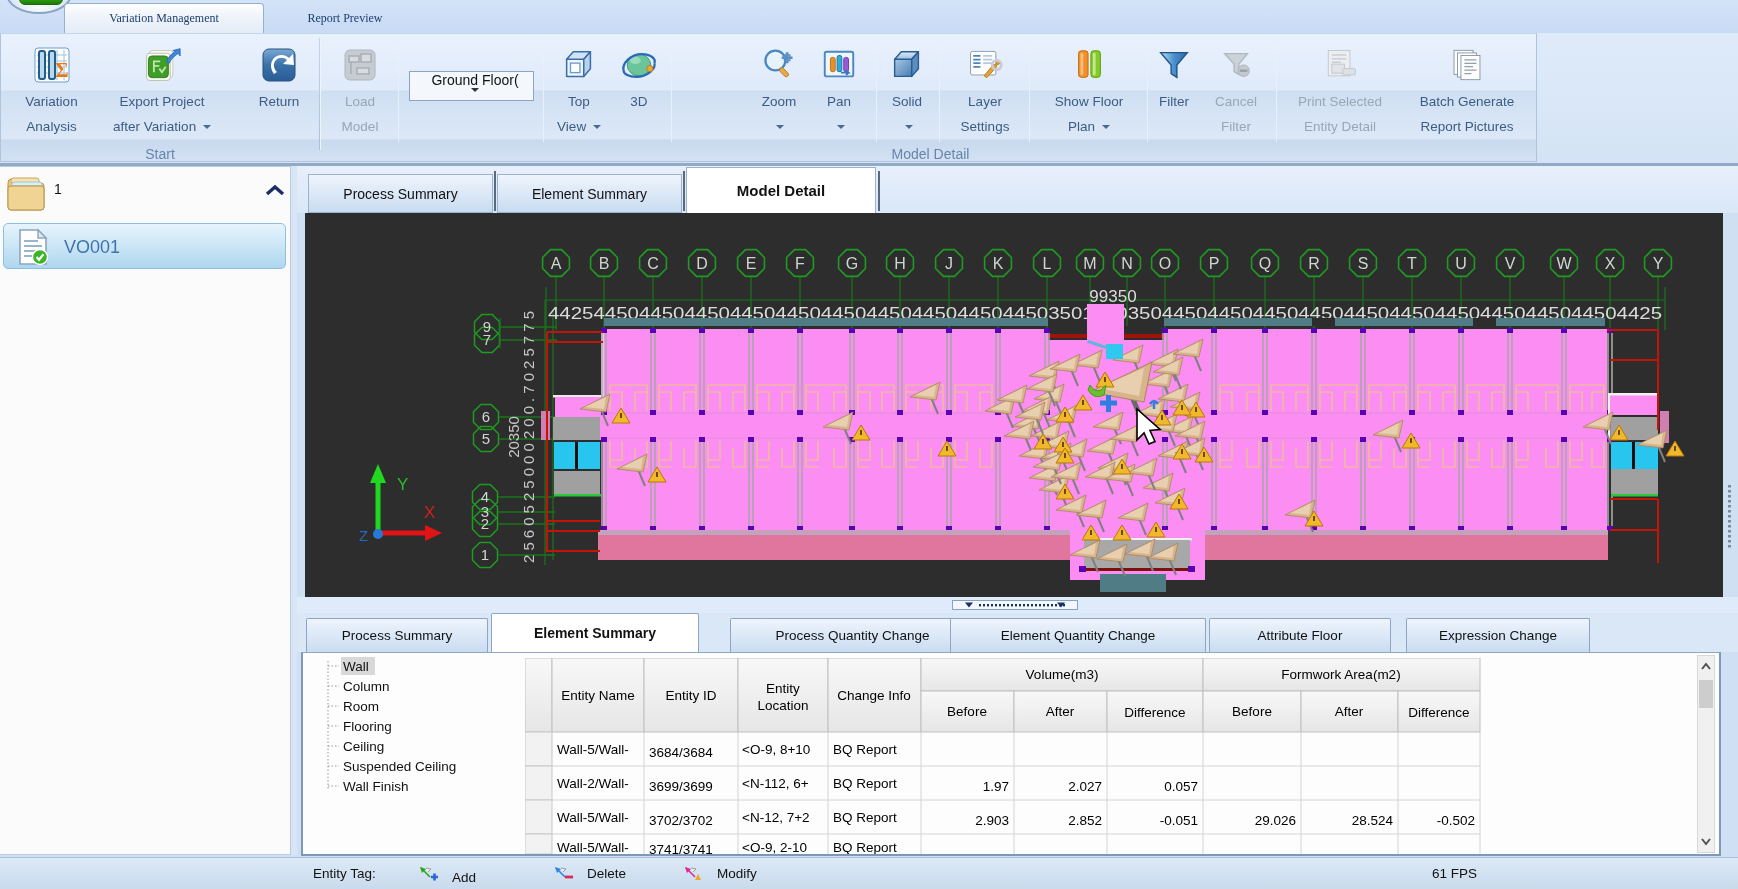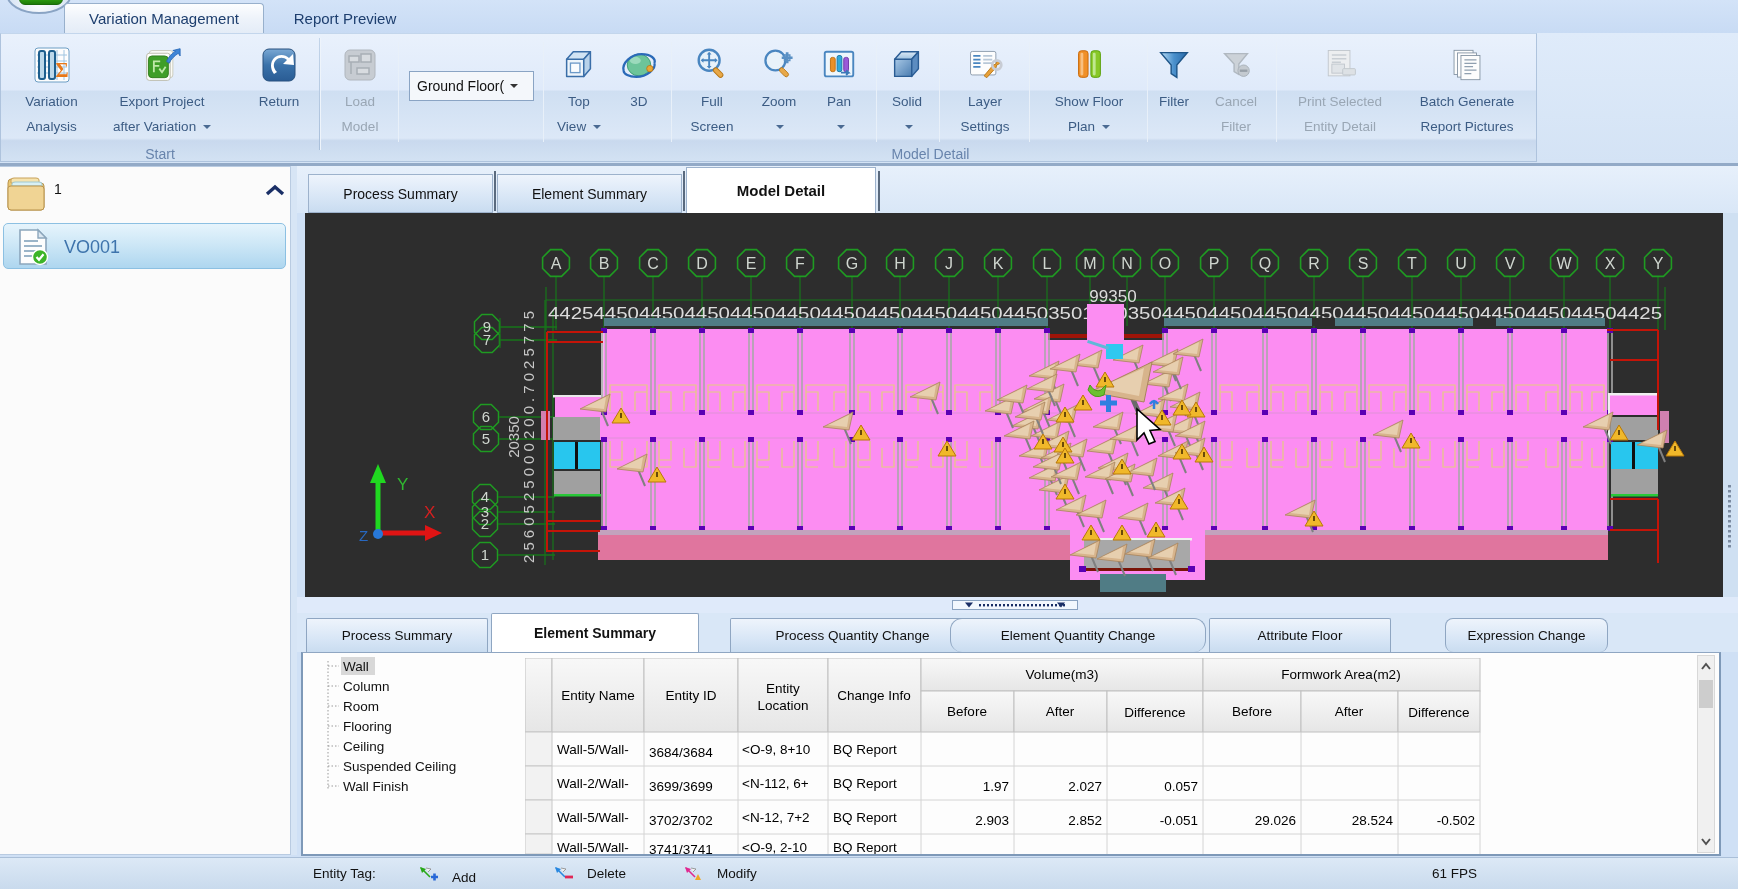--- a/index.html
+++ b/index.html
@@ -8,22 +8,22 @@
 body { font-family:"Liberation Sans", sans-serif; background:#cfe0f5; position:relative; }
 .abs { position:absolute; }
 
 #titlebar { position:absolute; left:0; top:0; width:1738px; height:33px;
   background:linear-gradient(#d3e3f8,#c8dbf4); }
 #orb { position:absolute; left:6px; top:-26px; width:66px; height:40px; border-radius:50%;
   background:radial-gradient(circle at 50% 70%, #ffffff, #d4e2f2 80%);
   border:2.5px solid #8aa4c4; }
 #orbin { position:absolute; left:11px; top:16px; width:44px; height:13px; border-radius:6px;
   background:linear-gradient(#94e060,#2e9e10 55%,#1d7c08); border:1.5px solid #1a6a0a; }
-.ttab { position:absolute; top:3px; height:30px; font-size:15px; color:#1d3e6e;
-  display:flex; align-items:center; justify-content:center; }
+.ttab { position:absolute; top:3px; height:30px; font-size:12px; color:#1d3e6e;
+  display:flex; align-items:center; justify-content:center;font-family:Liberation Serif, serif; }
 #ttab1 { left:64px; width:200px; background:linear-gradient(#fdfeff,#eef3fa 50%,#e4ecf7);
   border:1px solid #98b0cc; border-bottom:none; border-radius:4px 4px 0 0; }
 #ttab2 { left:270px; width:150px; }
 
 #ribbon { position:absolute; left:0; top:33px; width:1738px; height:130px;
   background:linear-gradient(#dfebfa,#d4e3f5); }
 #ribbonpanel { position:absolute; left:0; top:0; width:1537px; height:129px;
   background:linear-gradient(#e9f1fc 0%, #dfeafa 44%, #cfdff2 45%, #dce8f7 82%, #c9d9ee 84%, #d3e2f3 100%);
   border:1px solid #aec3dd; border-top:1px solid #c3d6ec; }
 #ribbonbtm { position:absolute; left:0; top:163px; width:1738px; height:3px; background:#93aac7; }
@@ -134,21 +134,21 @@
     <div class="ric">
           <svg width="38" height="38" viewBox="0 0 38 38">
       <rect x="4" y="4" width="30" height="30" rx="5" fill="#c7ccd2" stroke="#b0b6bd"></rect>
       <path d="M8 10h10v6H8zM20 8h10v8H20zM10 16v12M16 22h12v6H16z" fill="#d8dce0" stroke="#a8aeb5" stroke-width="1.5"></path>
     </svg>
         </div>
     <div class="rtx">Load<br>Model</div>
   </div>
 
   <div class="rsep" style="left:397px;"></div>
-  <div style="position:absolute; left:408px; top:37px; width:125px; height:30px; background:#f4f7fb; border:1px solid #8aa4c4; font-size:14px; color:#111; display:flex; align-items:center;">
+  <div style="position:absolute; left:408px; top:37px; width:125px; height:30px; background:#f4f7fb; border:1px solid #8aa4c4; font-size:14px; color:#111; display:flex; align-items:center;flex-direction:column;">
     <span style="margin-left:7px;">Ground Floor(</span>
         <span class="arrdn" style="border-top-color:#333; margin-left:6px;"></span>
   </div>
   <div class="rsep" style="left:542px;"></div>
 
   <div class="rbtn" style="left:548px; width:60px;">
     <div class="ric">
           <svg width="40" height="40" viewBox="0 0 40 40">
       <g stroke="#3a6ea8" stroke-width="1.6" stroke-linejoin="round">
        <polygon points="7,14 25,14 25,32 7,32" fill="#eef5fb"></polygon>
@@ -168,35 +168,20 @@
       <ellipse cx="17" cy="15" rx="6" ry="4" fill="#a8e0c4" opacity="0.8"></ellipse>
       <path d="M4 26 C2 18 12 8 24 8 C34 8 40 13 38 18 M38 18 C40 24 30 33 18 33 C10 33 4 30 4 26" fill="none" stroke="#2a6ab8" stroke-width="2.5"></path>
       <circle cx="33" cy="24" r="3.5" fill="#e8a838" stroke="#b87818"></circle>
     </svg>
         </div>
     <div class="rtx">3D</div>
   </div>
 
   <div class="rsep" style="left:670px;"></div>
 
-  <div class="rbtn" style="left:676px; width:70px;">
-    <div class="ric">
-          <svg width="40" height="40" viewBox="0 0 40 40">
-      <circle cx="17" cy="15" r="11" fill="#e8f2fa" stroke="#4a86c0" stroke-width="2.5"></circle>
-      <g stroke="#4a86c0" stroke-width="2">
-              <path d="M17 8v14M10 15h14"></path>
-            </g>
-      <g fill="#4a86c0">
-              <path d="M17 6l-2.5 3h5zM17 24l-2.5-3h5zM8 15l3-2.5v5zM26 15l-3-2.5v5z"></path>
-            </g>
-      <rect x="24" y="22" width="12" height="5" rx="2.5" transform="rotate(45 24 22)" fill="#e8a848" stroke="#b87818"></rect>
-    </svg>
-        </div>
-    <div class="rtx">Full<br>Screen</div>
-  </div>
 
   <div class="rbtn" style="left:748px; width:60px;">
     <div class="ric">
           <svg width="42" height="40" viewBox="0 0 42 40">
       <circle cx="17" cy="15" r="11" fill="#e8f2fa" stroke="#4a86c0" stroke-width="2.5"></circle>
       <rect x="24" y="22" width="12" height="5" rx="2.5" transform="rotate(45 24 22)" fill="#e8a848" stroke="#b87818"></rect>
       <path d="M30 6v12M24 12h12" stroke="#5a90c4" stroke-width="3"></path>
       <path d="M27 9h6v6h-6z" fill="none" stroke="#5a90c4" stroke-width="1.5"></path>
     </svg>
         </div>
@@ -1043,23 +1028,23 @@
       </g>
       <polygon points="104,1.5 112,1.5 108,6.5" fill="#1a2f66"></polygon>
     </svg>
   </div>
 </div>
 
 <div id="bottabs">
   <div class="btab" style="left:9px; width:182px;">Process Summary</div>
   <div class="btab act" style="left:194px; width:208px;">Element Summary</div>
   <div class="btab" style="left:405px; width:245px;margin-left:28px;">Process Quantity Change</div>
-  <div class="btab" style="left:653px; width:256px;border-radius:12px;">Element Quantity Change</div>
+  <div class="btab" style="left:653px; width:256px;">Element Quantity Change</div>
   <div class="btab" style="left:912px; width:182px;">Attribute Floor</div>
-  <div class="btab" style="left:1148px; width:163px;border-radius:8px;">Expression Change</div>
+  <div class="btab" style="left:1109px; width:184px;">Expression Change</div>
 </div>
 
 <div id="botpanel">
 
   <svg class="abs" style="left:0; top:0;" width="220" height="150" viewBox="0 0 220 150">
     <g stroke="#9a9a9a" stroke-width="1" stroke-dasharray="1.5,2" fill="none">
       <path d="M25 8 V136"></path>
       <path d="M25 13 H36"></path>
         <path d="M25 33 H36"></path>
         <path d="M25 53 H36"></path>

